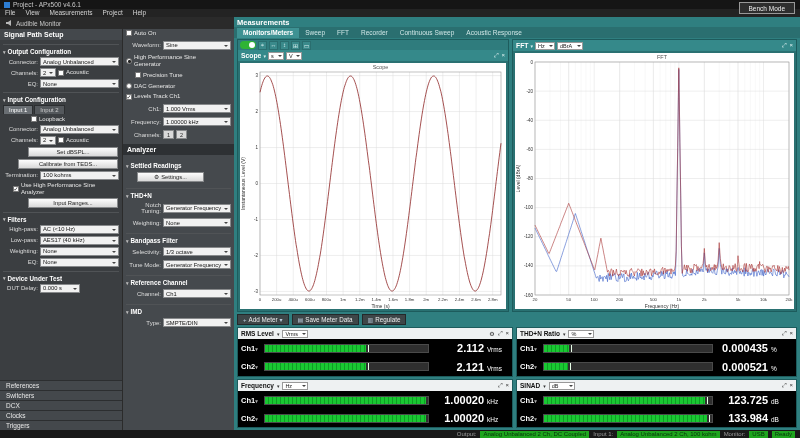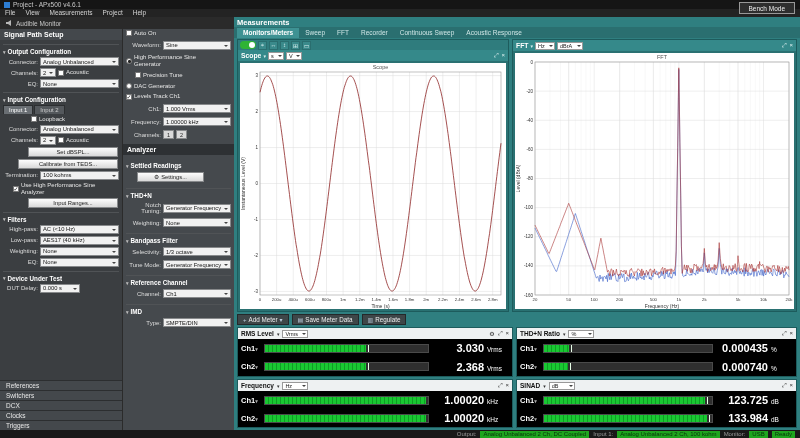--- a/index.html
+++ b/index.html
@@ -514,30 +514,30 @@
         <span>⤢</span>
         <span>×</span>
       </span>
     </div>
     <div class="mrow">
       <span class="mch"><span>Ch1</span><span class="ca">▾</span></span>
       <span class="mbar">
           <span class="mfill" style="width: 62%;"></span>
           <span class="mpeak" style="left: calc(62% + 2px);"></span>
         </span>
-      <span class="mval">3.030</span>
+      <span class="mval">2.112</span>
       <span class="munit">Vrms</span>
     </div>
     <div class="mrow">
       <span class="mch"><span>Ch2</span><span class="ca">▾</span></span>
       <span class="mbar">
           <span class="mfill" style="width: 62%;"></span>
           <span class="mpeak" style="left: calc(62% + 2px);"></span>
         </span>
-      <span class="mval">2.368</span>
+      <span class="mval">2.121</span>
       <span class="munit">Vrms</span>
     </div>
   </div>
 
   <div class="meter" style="left:516px;top:327px;width:281px;height:50px;">
     <div class="mhead">
       <span class="mtitle">THD+N Ratio</span>
       <span class="harrow">▾</span>
       <span class="mcombo">
           <span>%</span>
@@ -555,21 +555,21 @@
         </span>
       <span class="mval">0.000435</span>
       <span class="munit">%</span>
     </div>
     <div class="mrow">
       <span class="mch"><span>Ch2</span><span class="ca">▾</span></span>
       <span class="mbar">
           <span class="mfill" style="width: 14%;"></span>
           <span class="mpeak" style="left: calc(14% + 2px);"></span>
         </span>
-      <span class="mval">0.000740</span>
+      <span class="mval">0.000521</span>
       <span class="munit">%</span>
     </div>
   </div>
 
   <div class="meter" style="left:237px;top:379px;width:276px;height:49px;">
     <div class="mhead">
       <span class="mtitle">Frequency</span>
       <span class="harrow">▾</span>
       <span class="mcombo">
           <span>Hz</span>

